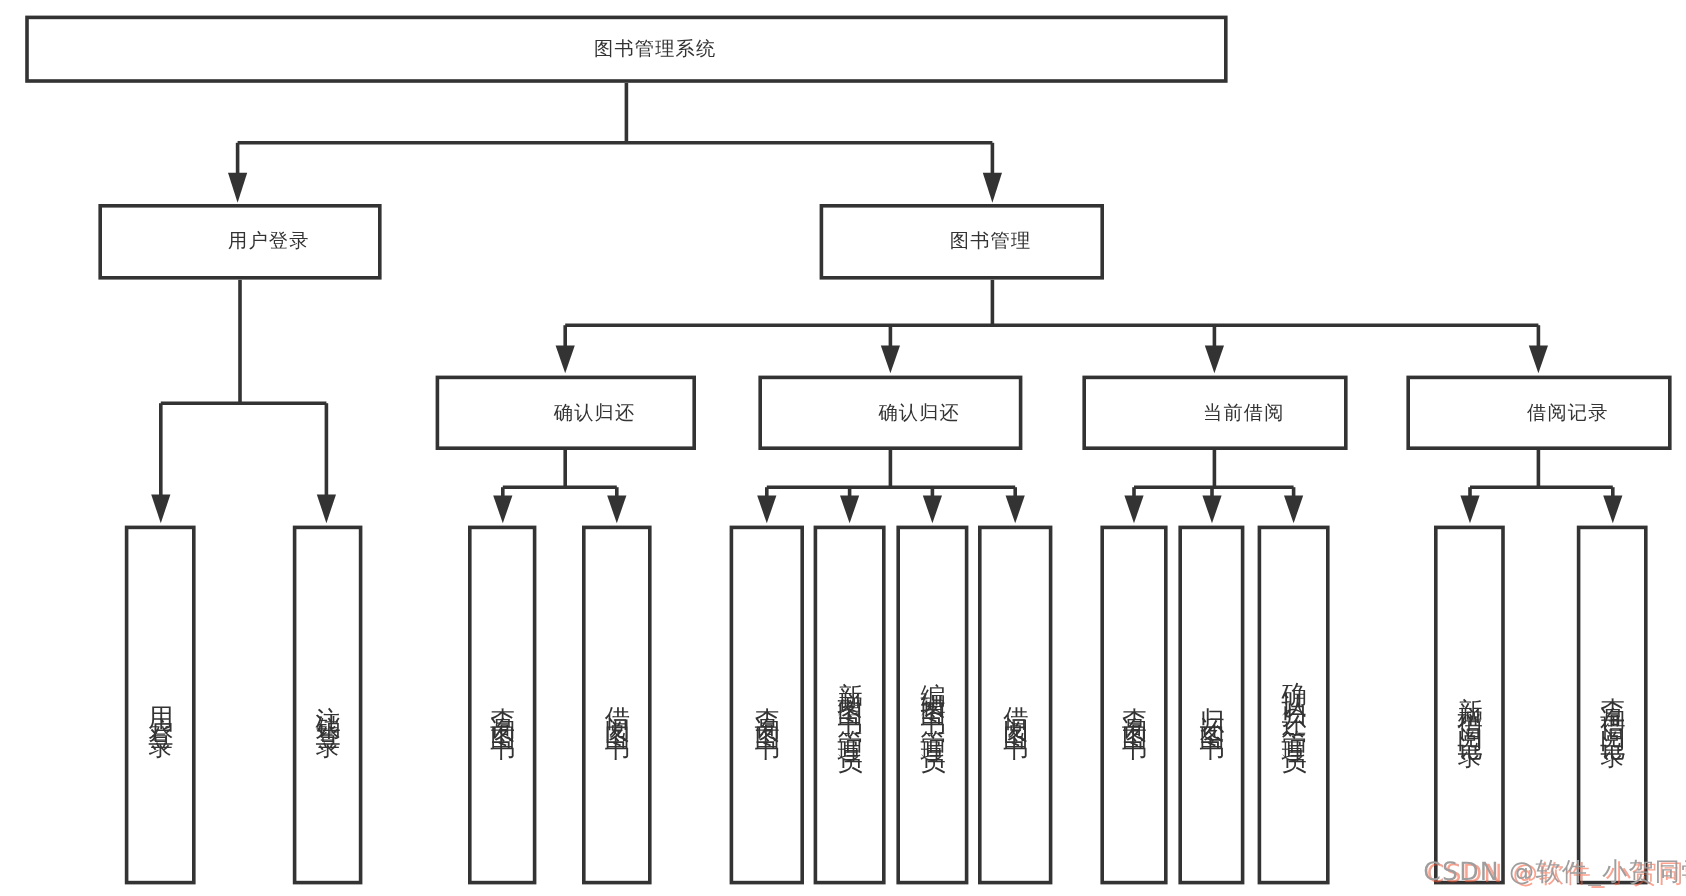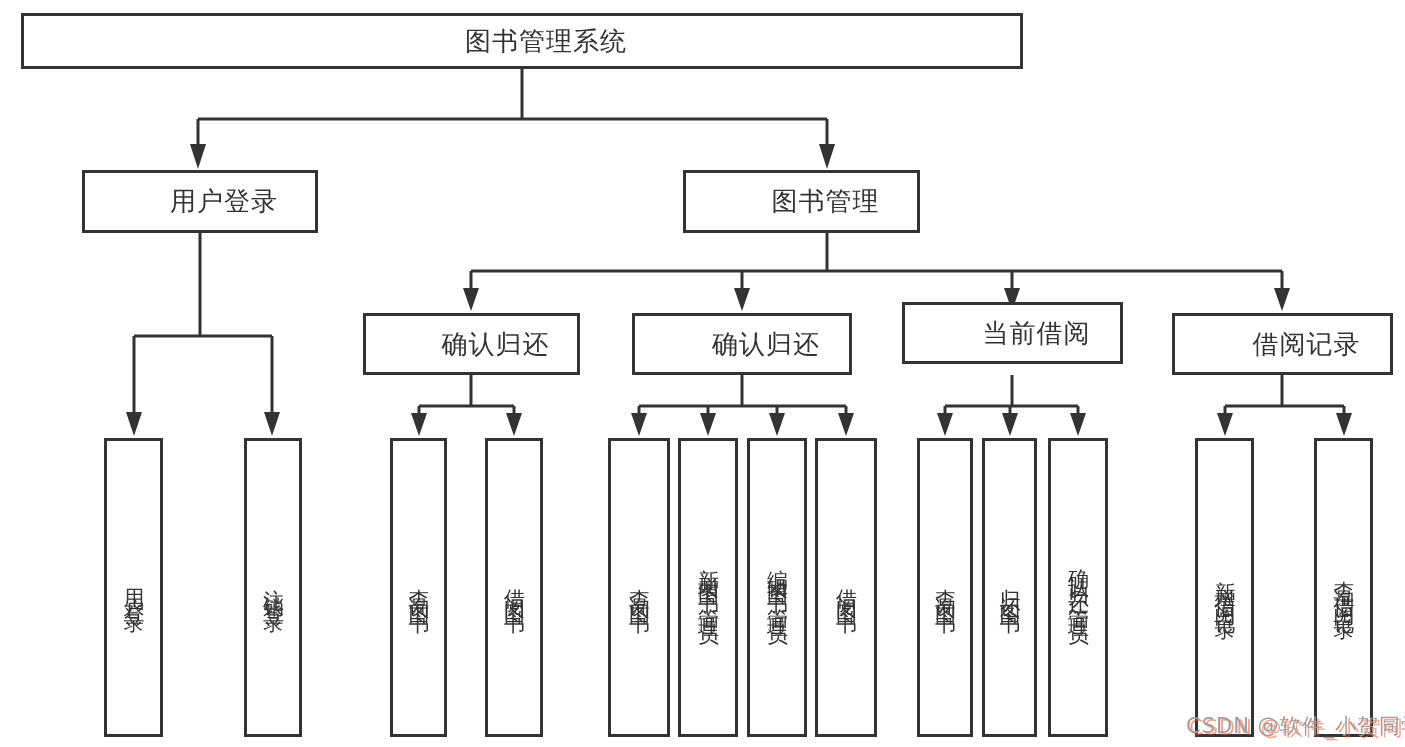--- a/index.html
+++ b/index.html
@@ -13,21 +13,21 @@
   }
   #wires{position:absolute;left:0;top:0;width:1405px;height:747px;}
   .node{
     position:absolute;
     box-sizing:border-box;
     border:3px solid #333333;
     background:#ffffff;
     display:flex;align-items:center;justify-content:center;
     text-align:center;
   }
-  .hbox{font-size:26px;letter-spacing:1px;padding-left:48px;}
+  .hbox{font-size:16px;letter-spacing:1px;padding-left:48px;}
   .vbox{
     font-size:21px;
     writing-mode:vertical-rl;
     text-orientation:mixed;
     letter-spacing:0.38em;
     line-height:1.0;
   }
   .watermark{
     position:absolute;
     left:1186px;top:712px;
@@ -116,21 +116,21 @@
     </g>
   </svg>
 
   <div class="node hbox" style="left:21px;top:13px;width:1002px;height:56px;">图书管理系统</div>
 
   <div class="node hbox" style="left:82px;top:170px;width:236px;height:63px;">用户登录</div>
   <div class="node hbox" style="left:683px;top:170px;width:237px;height:63px;">图书管理</div>
 
   <div class="node hbox" style="left:363px;top:313px;width:217px;height:62px;">确认归还</div>
   <div class="node hbox" style="left:632px;top:313px;width:220px;height:62px;">确认归还</div>
-  <div class="node hbox" style="left:902px;top:302px;width:221px;height:62px;">当前借阅</div>
+  <div class="node hbox" style="left:902px;top:313px;width:221px;height:62px;">当前借阅</div>
   <div class="node hbox" style="left:1172px;top:313px;width:221px;height:62px;">借阅记录</div>
 
   <div class="node vbox" style="left:104px;top:438px;width:59px;height:299px;">用户登录</div>
   <div class="node vbox" style="left:244px;top:438px;width:58px;height:299px;">注销登录</div>
 
   <div class="node vbox" style="left:390px;top:438px;width:57px;height:299px;">查询图书</div>
   <div class="node vbox" style="left:485px;top:438px;width:58px;height:299px;">借阅图书</div>
 
   <div class="node vbox" style="left:608px;top:438px;width:62px;height:299px;">查询图书</div>
   <div class="node vbox" style="left:678px;top:438px;width:60px;height:299px;">新增图书（管理员）</div>

